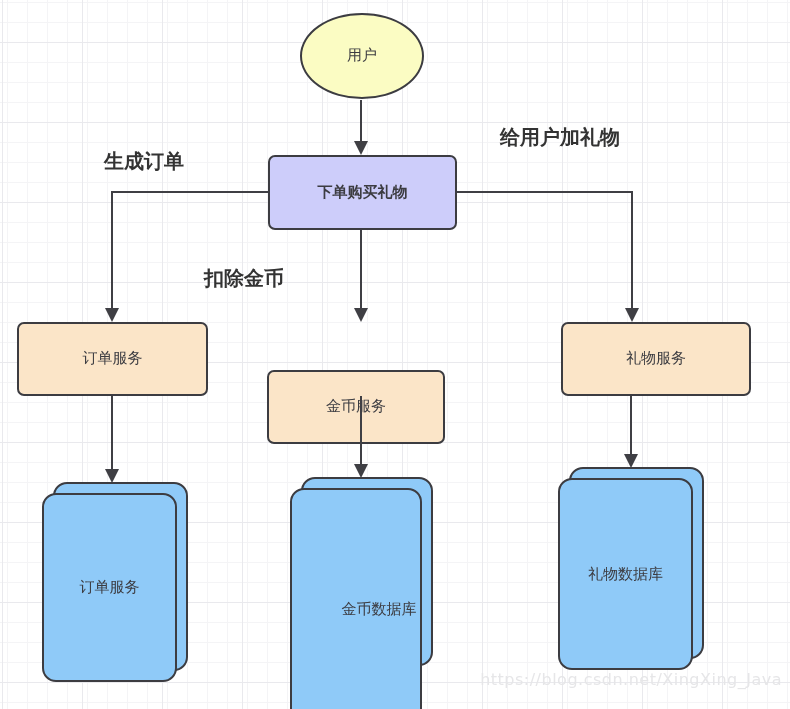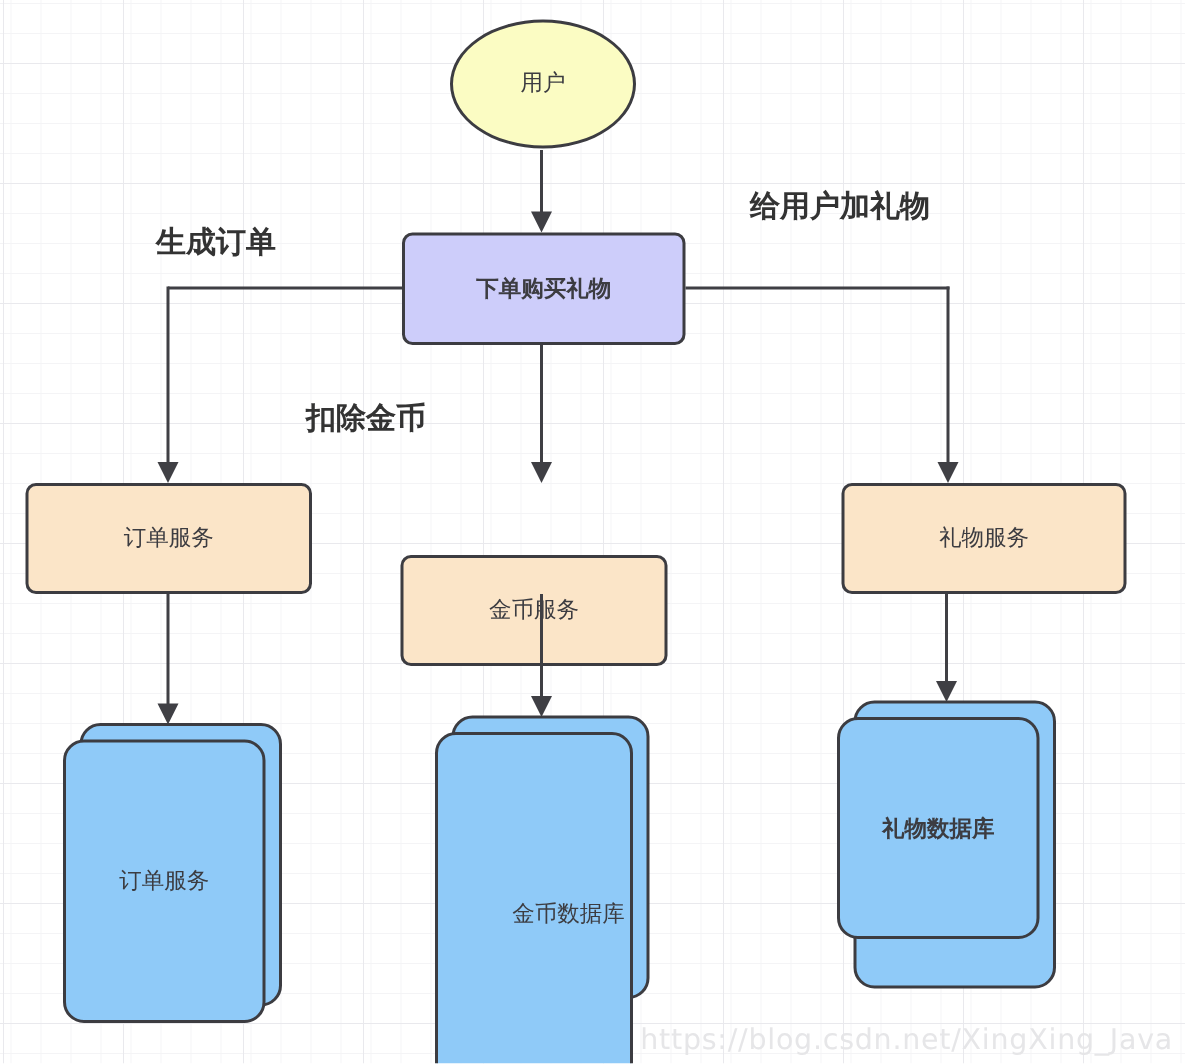--- a/index.html
+++ b/index.html
@@ -60,22 +60,22 @@
     position: absolute;
     font-size: 20px;
     font-weight: bold;
     color: #333333;
     white-space: nowrap;
   }
 
   .watermark {
     position: absolute;
     right: 8px;
-    bottom: 5px;
-    font-size: 19px;
+    bottom: 20px;
+    font-size: 16px;
     color: #e6e6e8;
     letter-spacing: 0.5px;
     white-space: nowrap;
   }
 </style>
 </head>
 <body>
 
 <div class="canvas">
 
@@ -133,20 +133,20 @@
 
   <div class="stack" style="left:290px; top:477px; width:143px; height:200px;">
     <div class="card back" style="width:132px; height:189px;"></div>
     <div class="card front" style="width:132px; height:242px;padding-left:46px;">
       <span>金币数据库</span>
     </div>
   </div>
 
   <div class="stack" style="left:558px; top:467px; width:147px; height:203px;">
     <div class="card back" style="width:135px; height:192px;"></div>
-    <div class="card front" style="width:135px; height:148px;font-weight:bold;">
+    <div class="card front" style="width:135px; height:192px;">
       <span>礼物数据库</span>
     </div>
   </div>
 
   <div class="watermark">https://blog.csdn.net/XingXing_Java</div>
 
 </div>
 
 </body></html>

